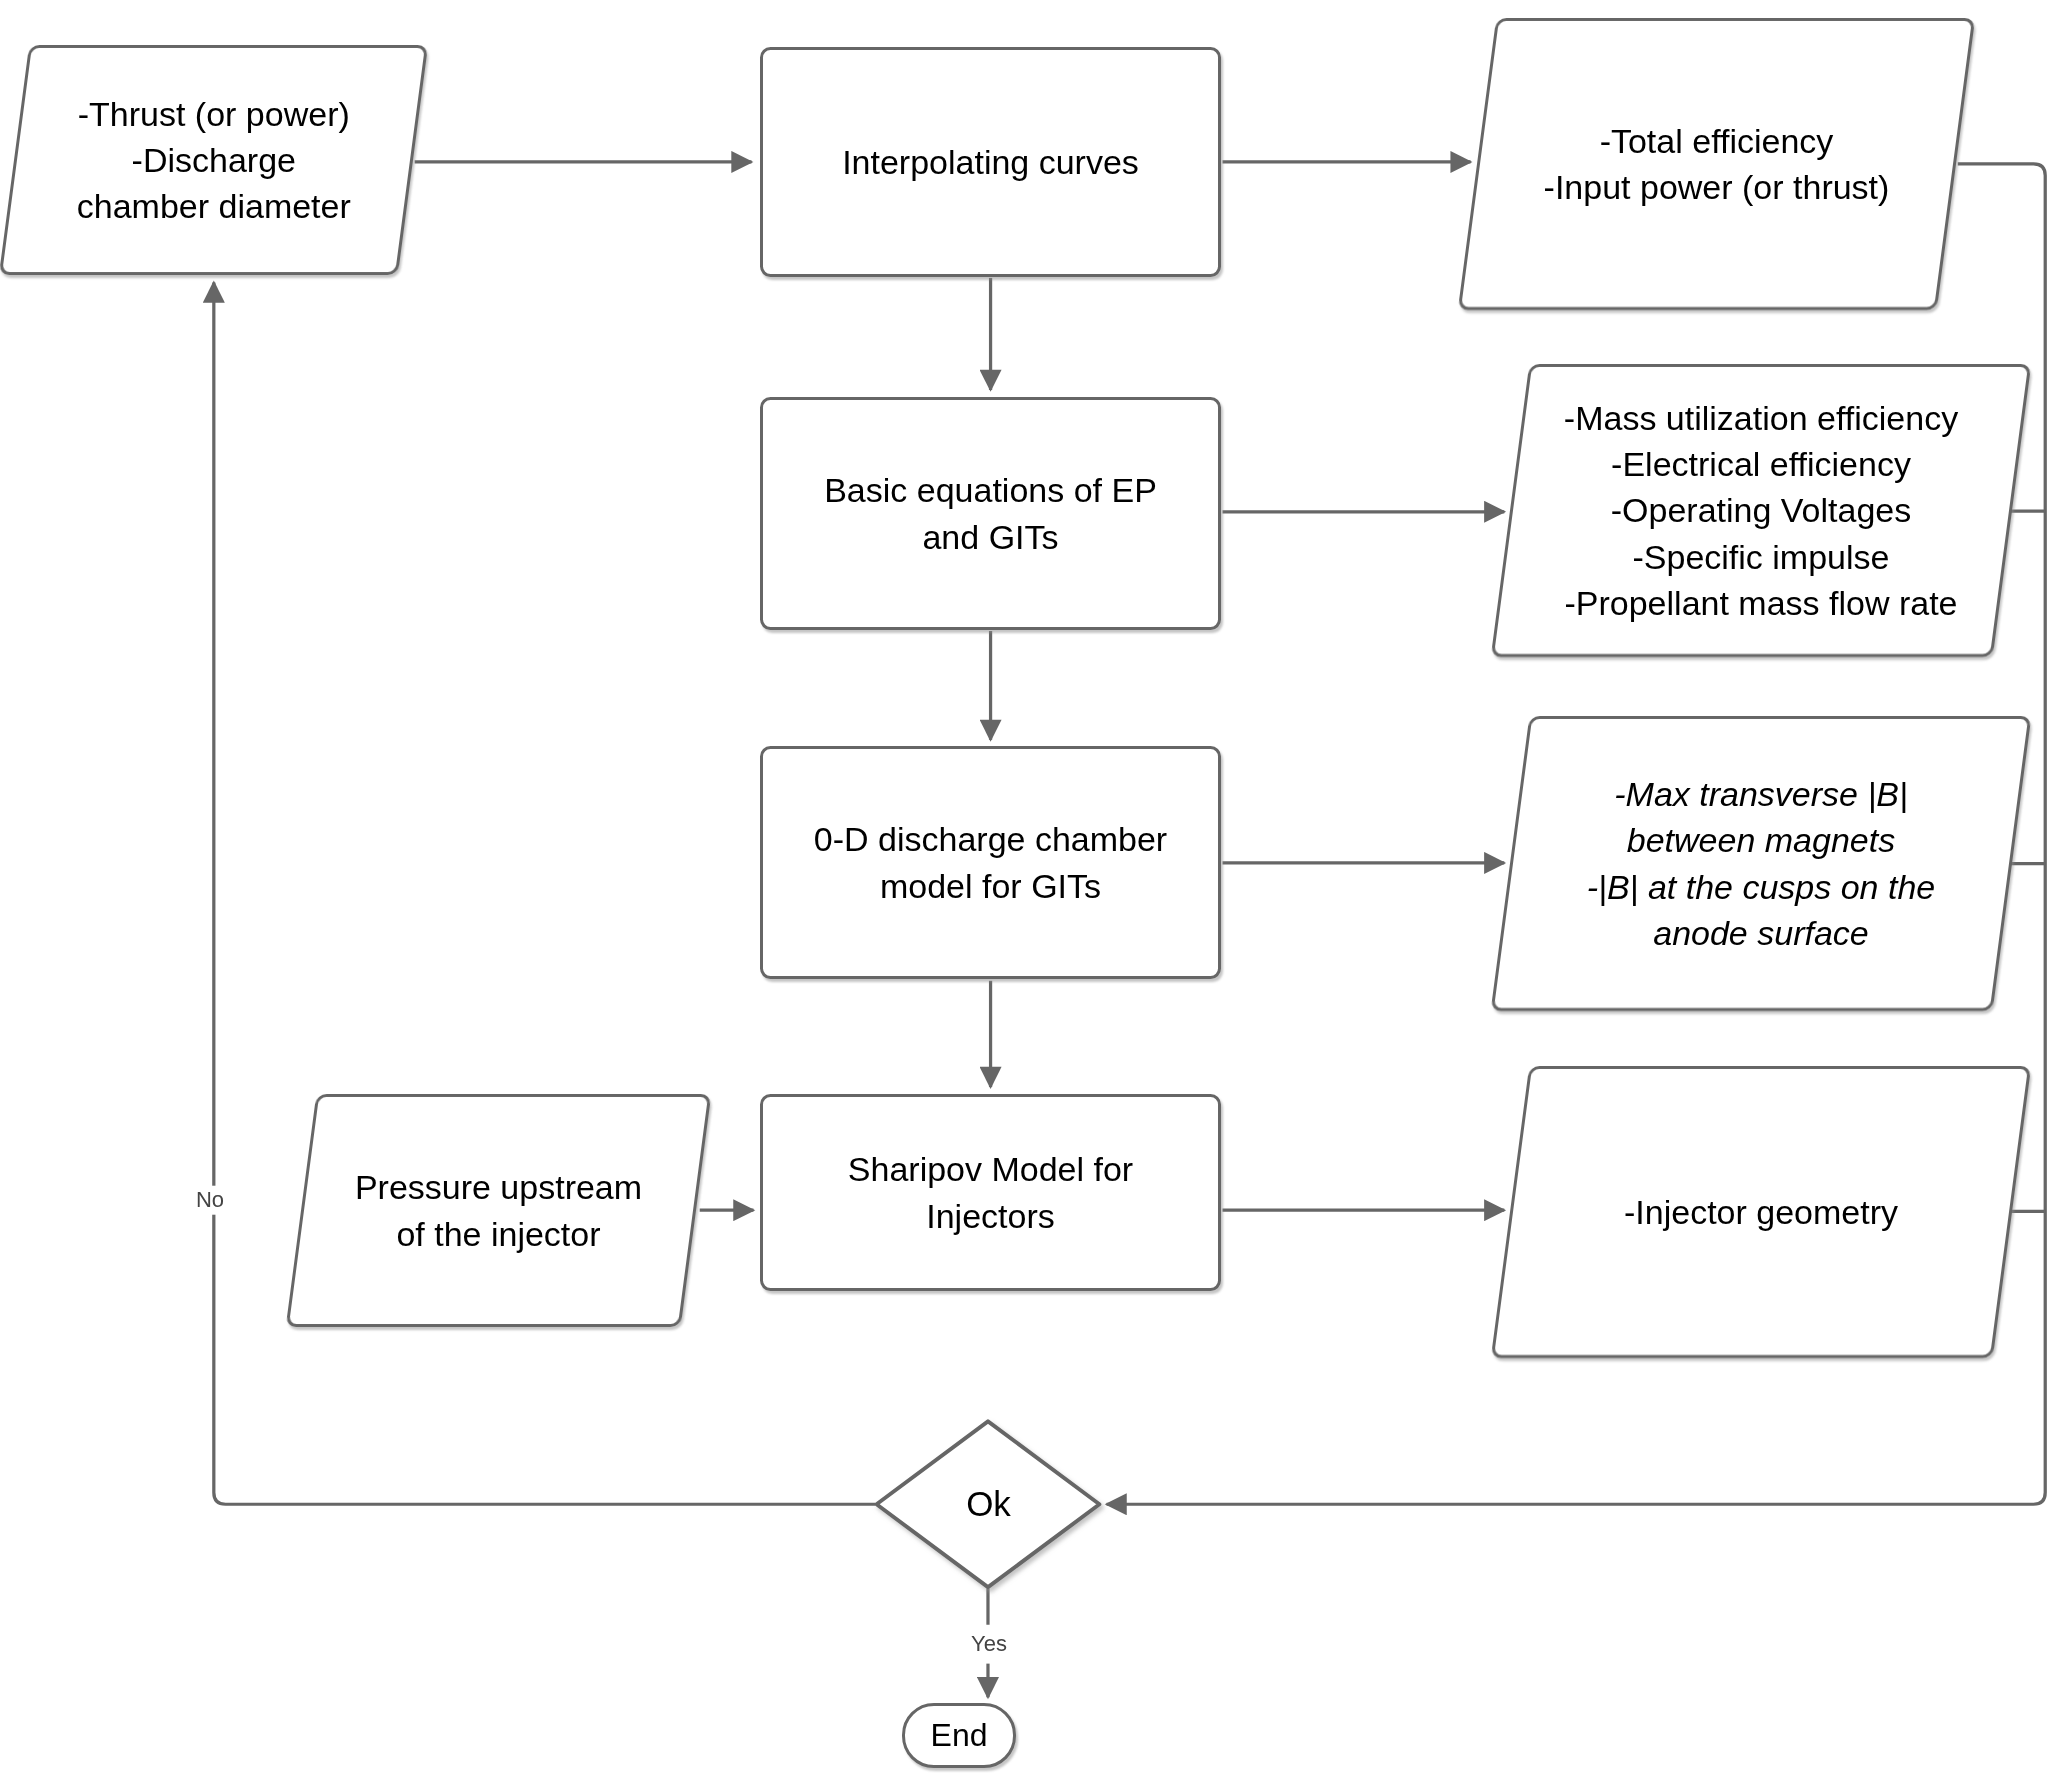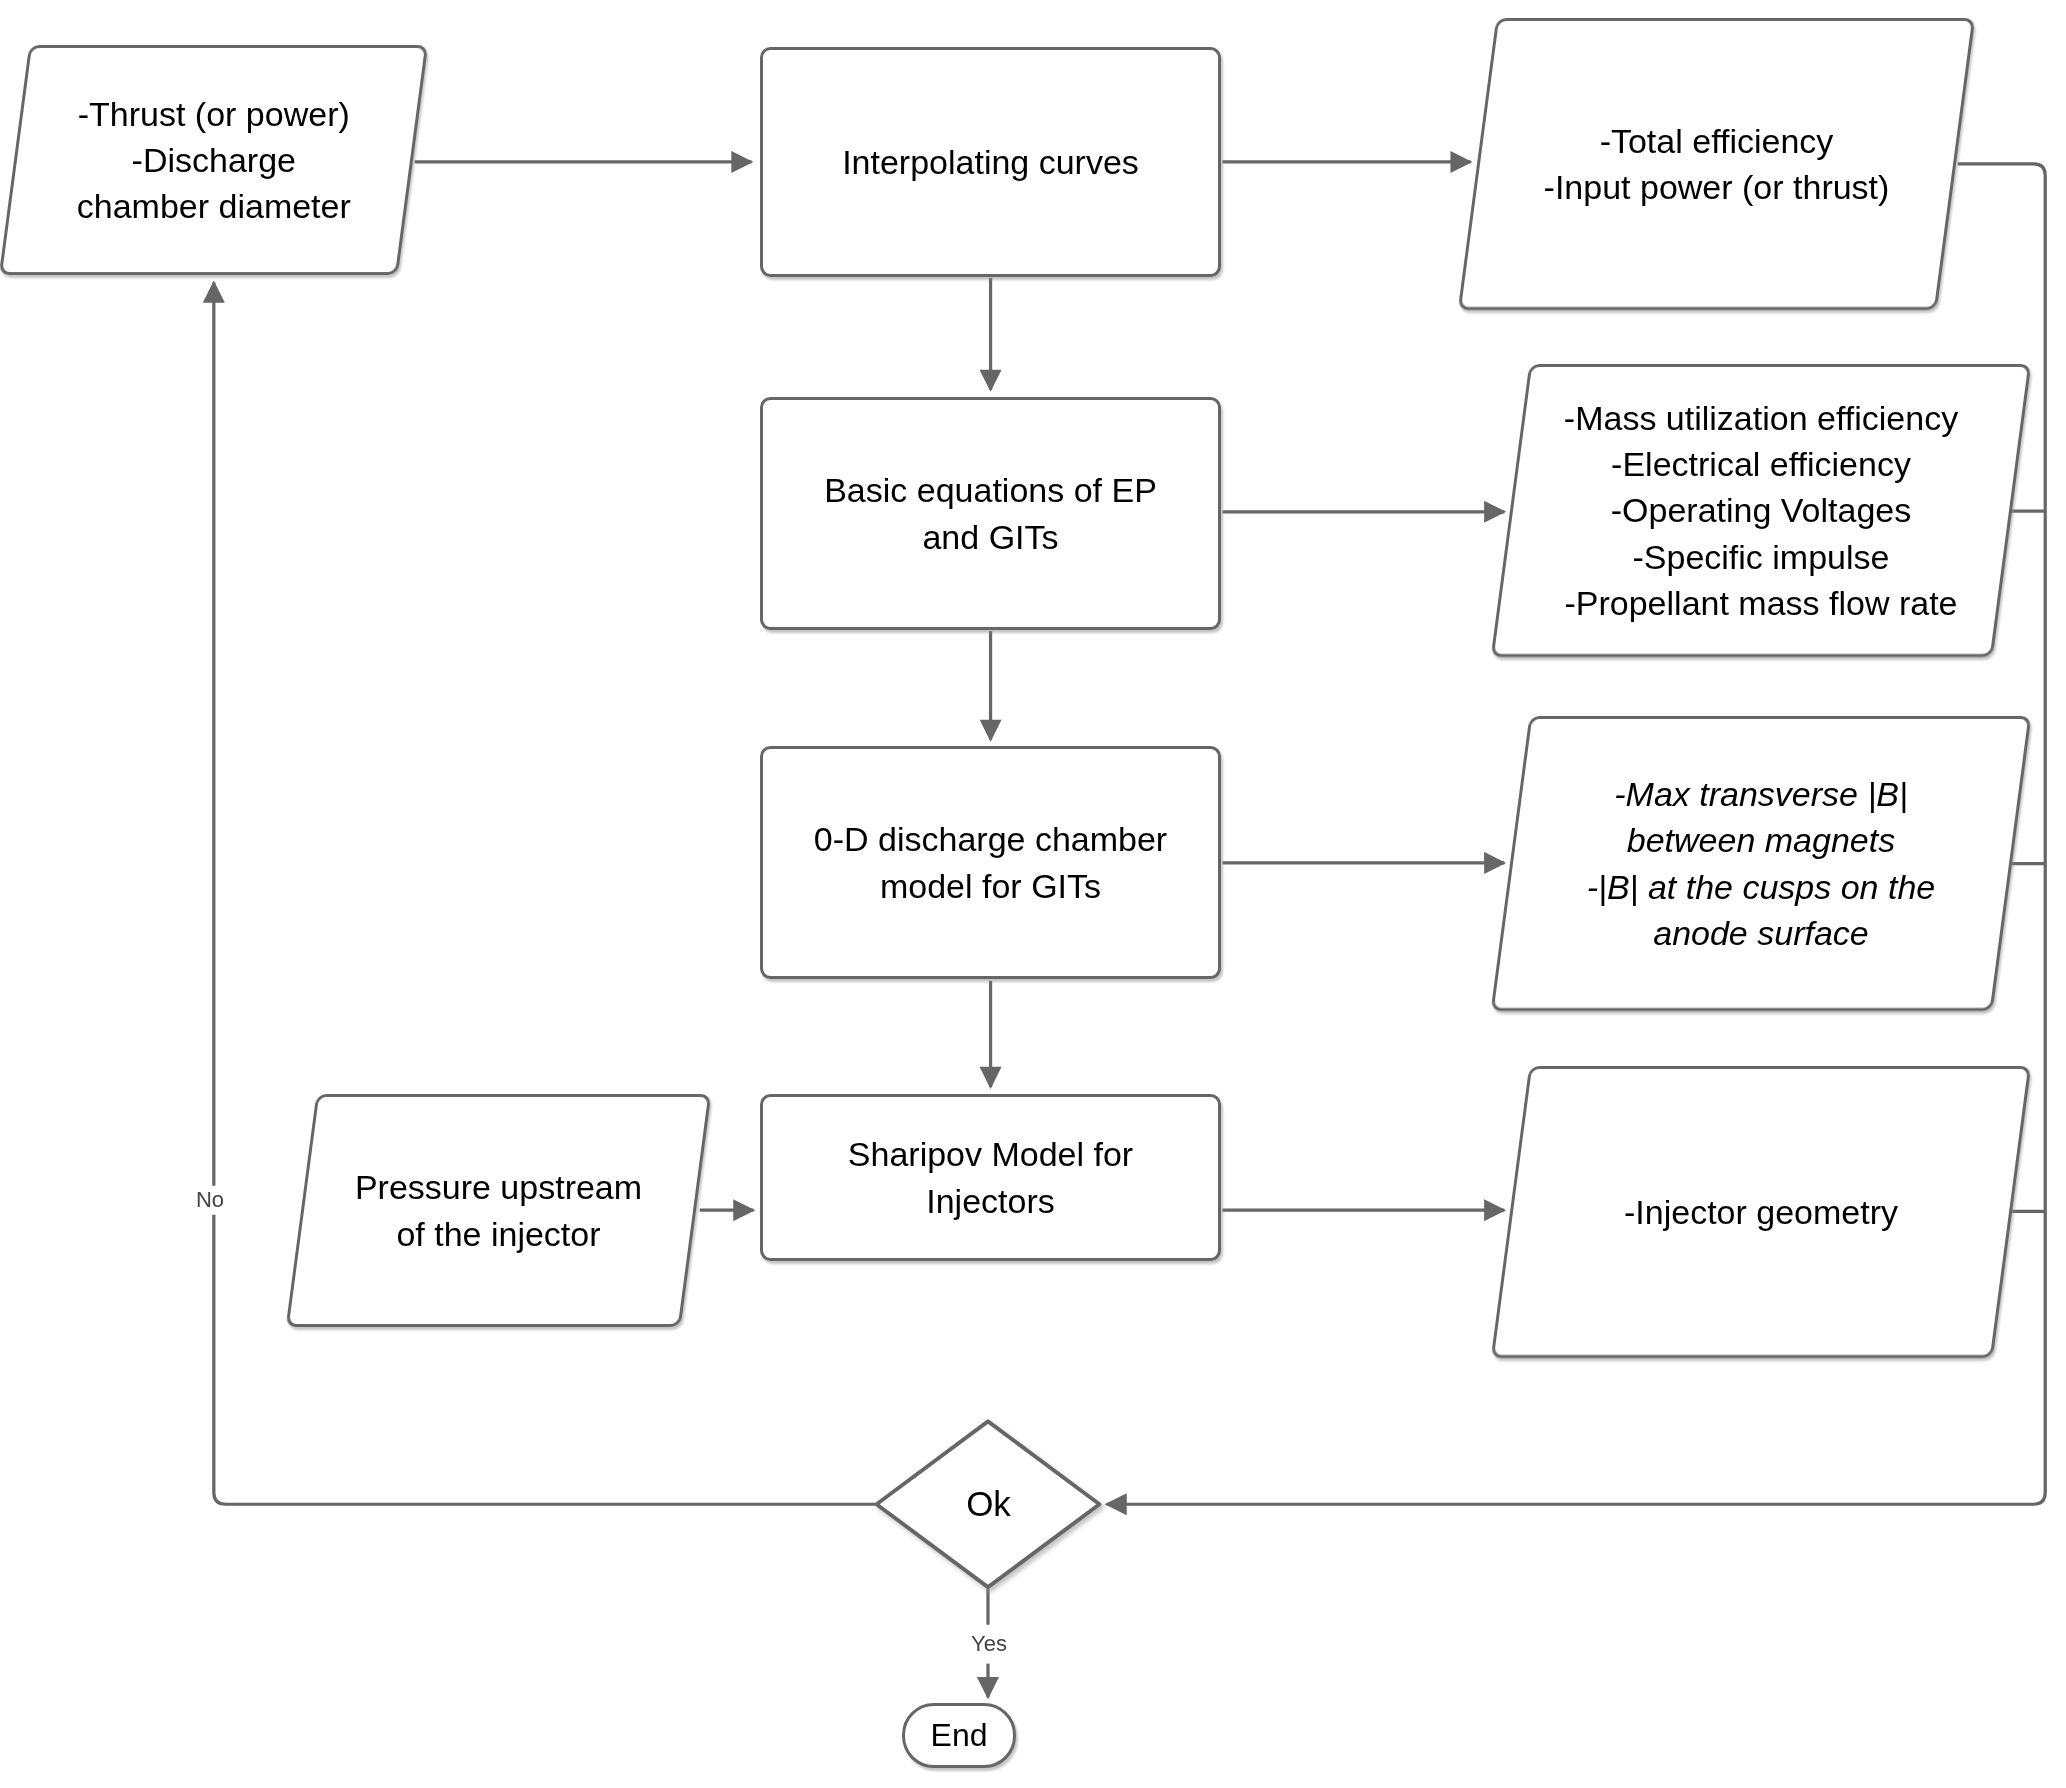--- a/index.html
+++ b/index.html
@@ -14,21 +14,21 @@
               text-align:center;white-space:pre-line;font-size:34px;line-height:1.36;color:#000000;}
   
   #n-p1{left:14.3px;top:45px;width:399px;height:230px;}
   #n-r1{left:760px;top:47px;width:461px;height:230px;}
   #n-p4{left:1477px;top:18px;width:479px;height:292px;}
   #n-r2{left:760px;top:397px;width:461px;height:233px;}
   #n-p5{left:1510px;top:364px;width:502px;height:293px;}
   #n-r3{left:760px;top:746px;width:461px;height:233px;border-radius:26px;}
   #n-p6{left:1510px;top:716px;width:502px;height:295px;font-style:italic;}
   #n-p3{left:301px;top:1094px;width:395px;height:233px;}
-  #n-r4{left:760px;top:1094px;width:461px;height:167px;}
+  #n-r4{left:760px;top:1094px;width:461px;height:197px;}
   #n-p7{left:1510px;top:1066px;width:502px;height:292px;}
   #n-ok{left:877px;top:1421px;width:223px;height:166px;}
   #n-ok .node-label{font-size:35px;}
   #n-end{left:902px;top:1703px;width:114px;height:65px;}
   #n-end .shape{border-radius:32px;border-width:3.2px;}
   #n-end .node-label{font-size:32px;}
   .edge-label{position:absolute;background:#ffffff;padding:1.3px 6.5px;font-size:22px;color:#444444;
               transform:translate(-50%,-50%);}
   #lbl-no{left:210px;top:1200px;}
   #lbl-yes{left:989px;top:1644px;}

